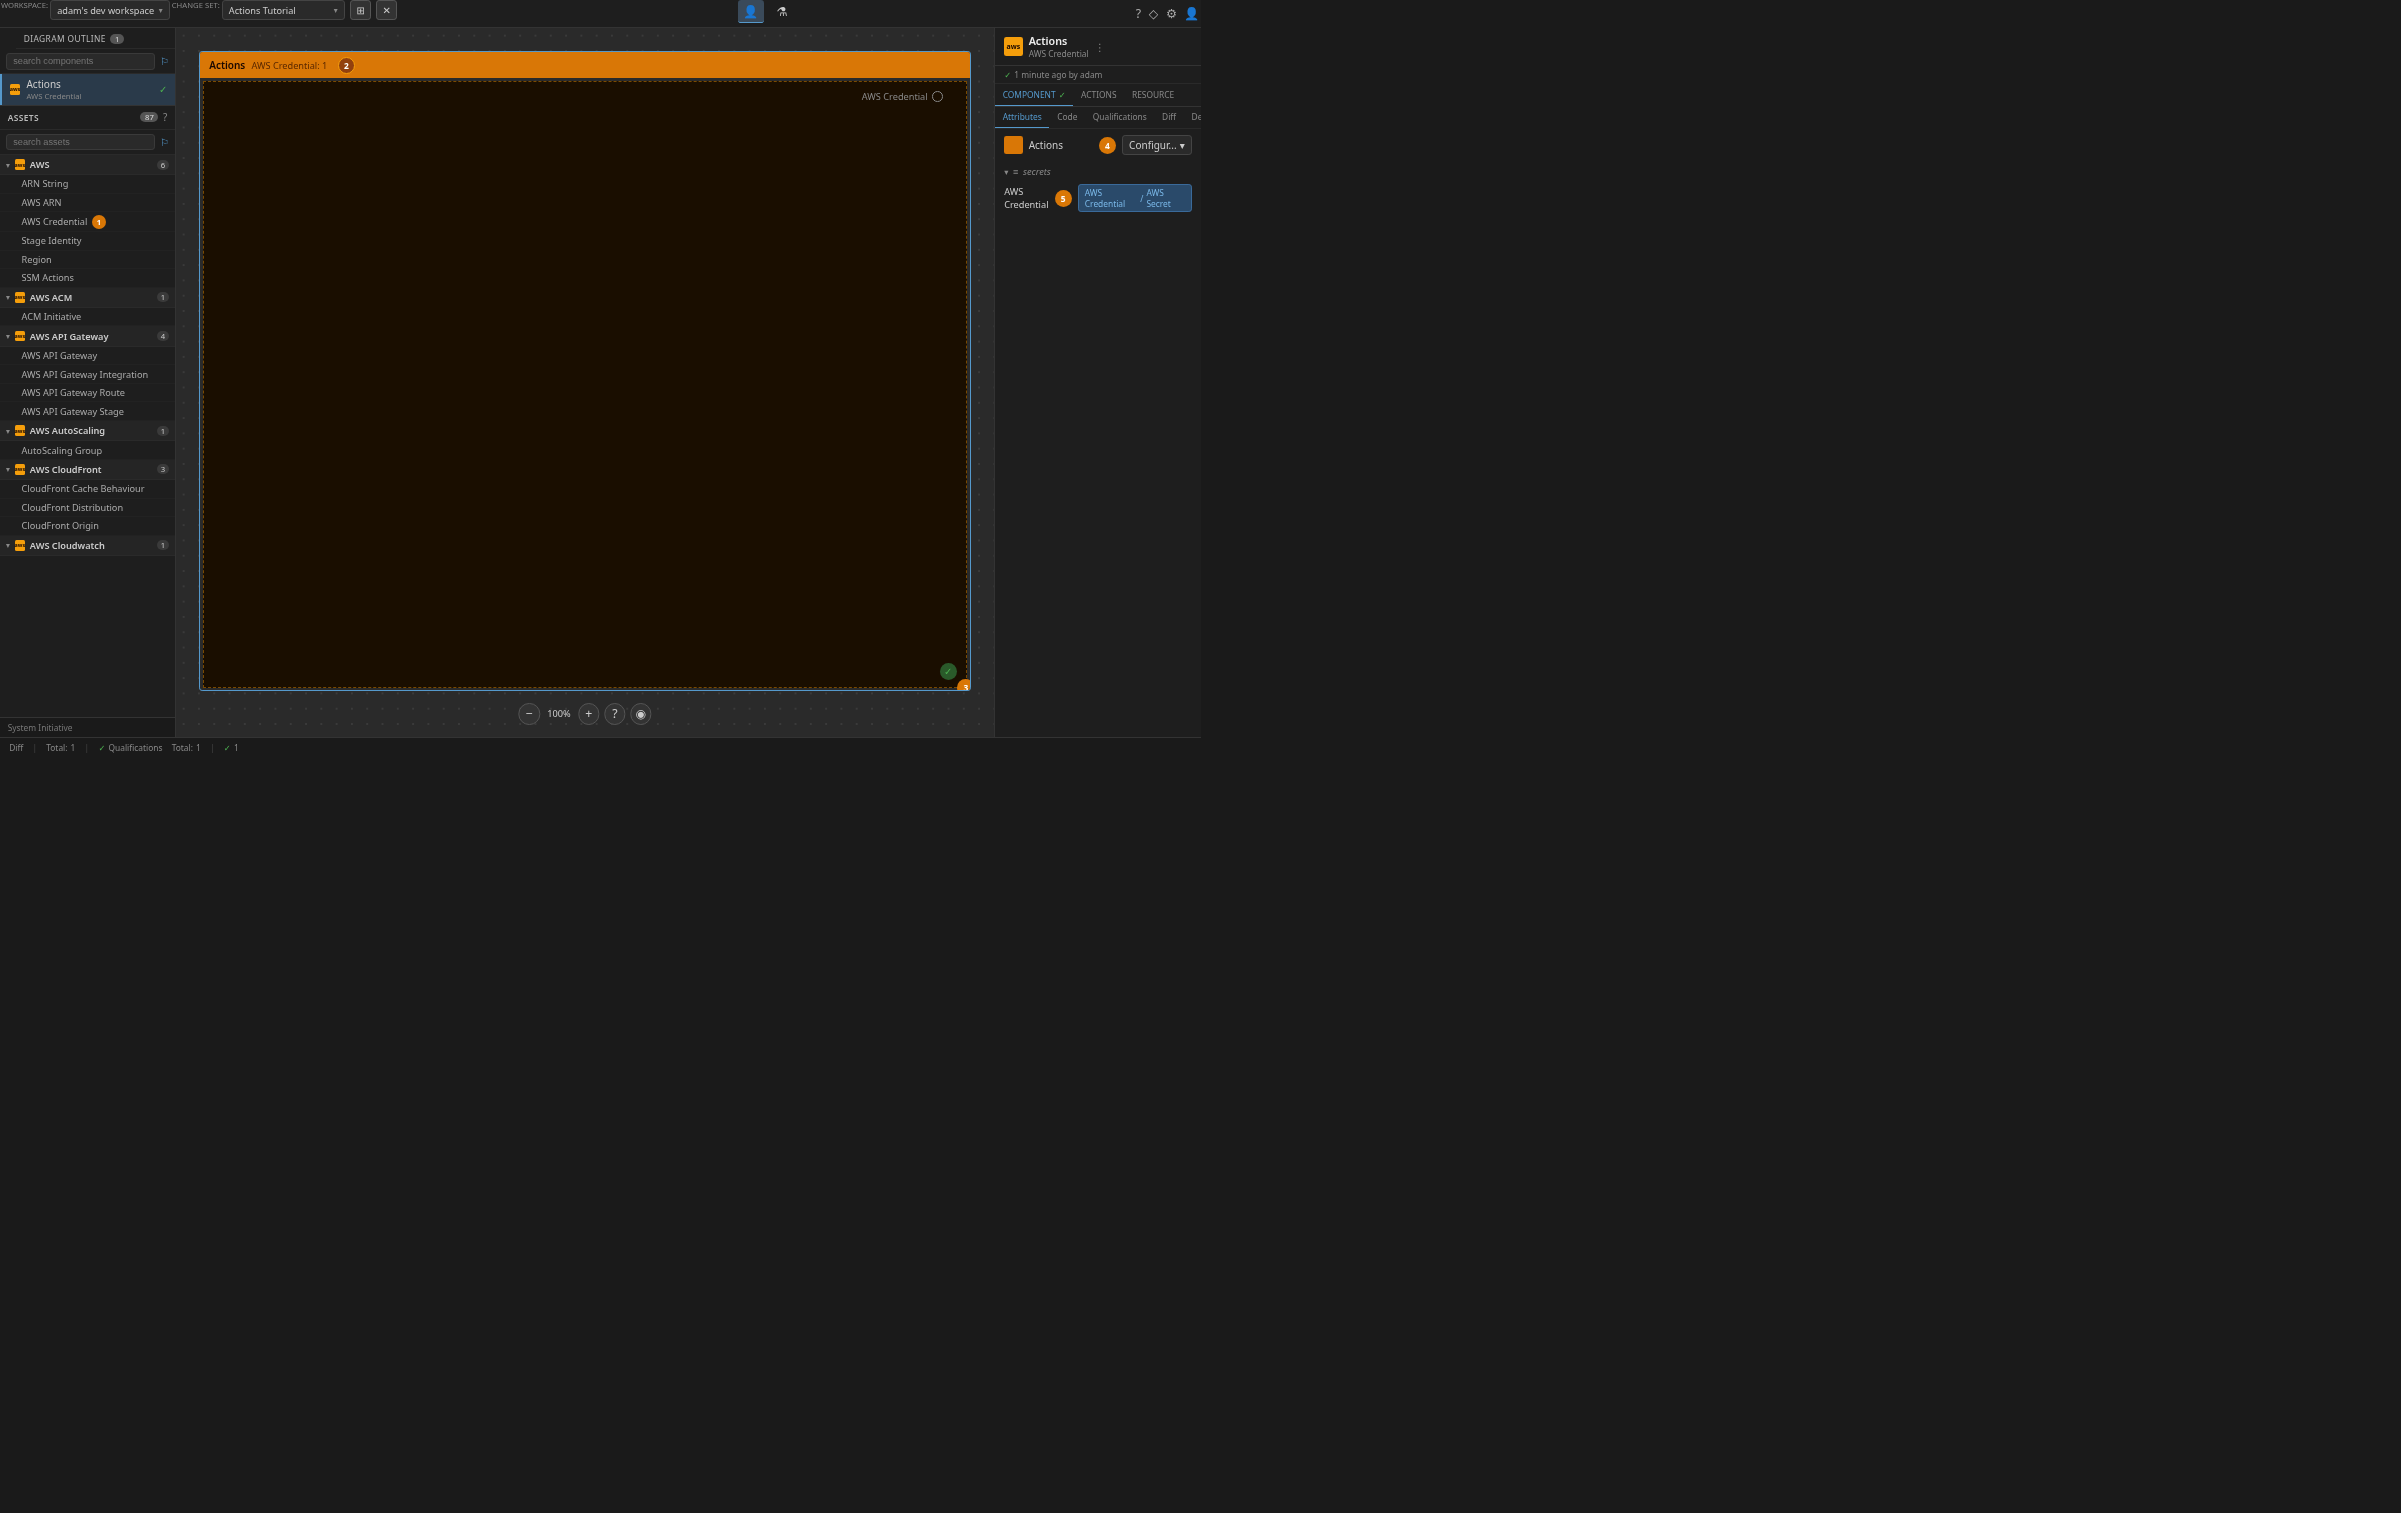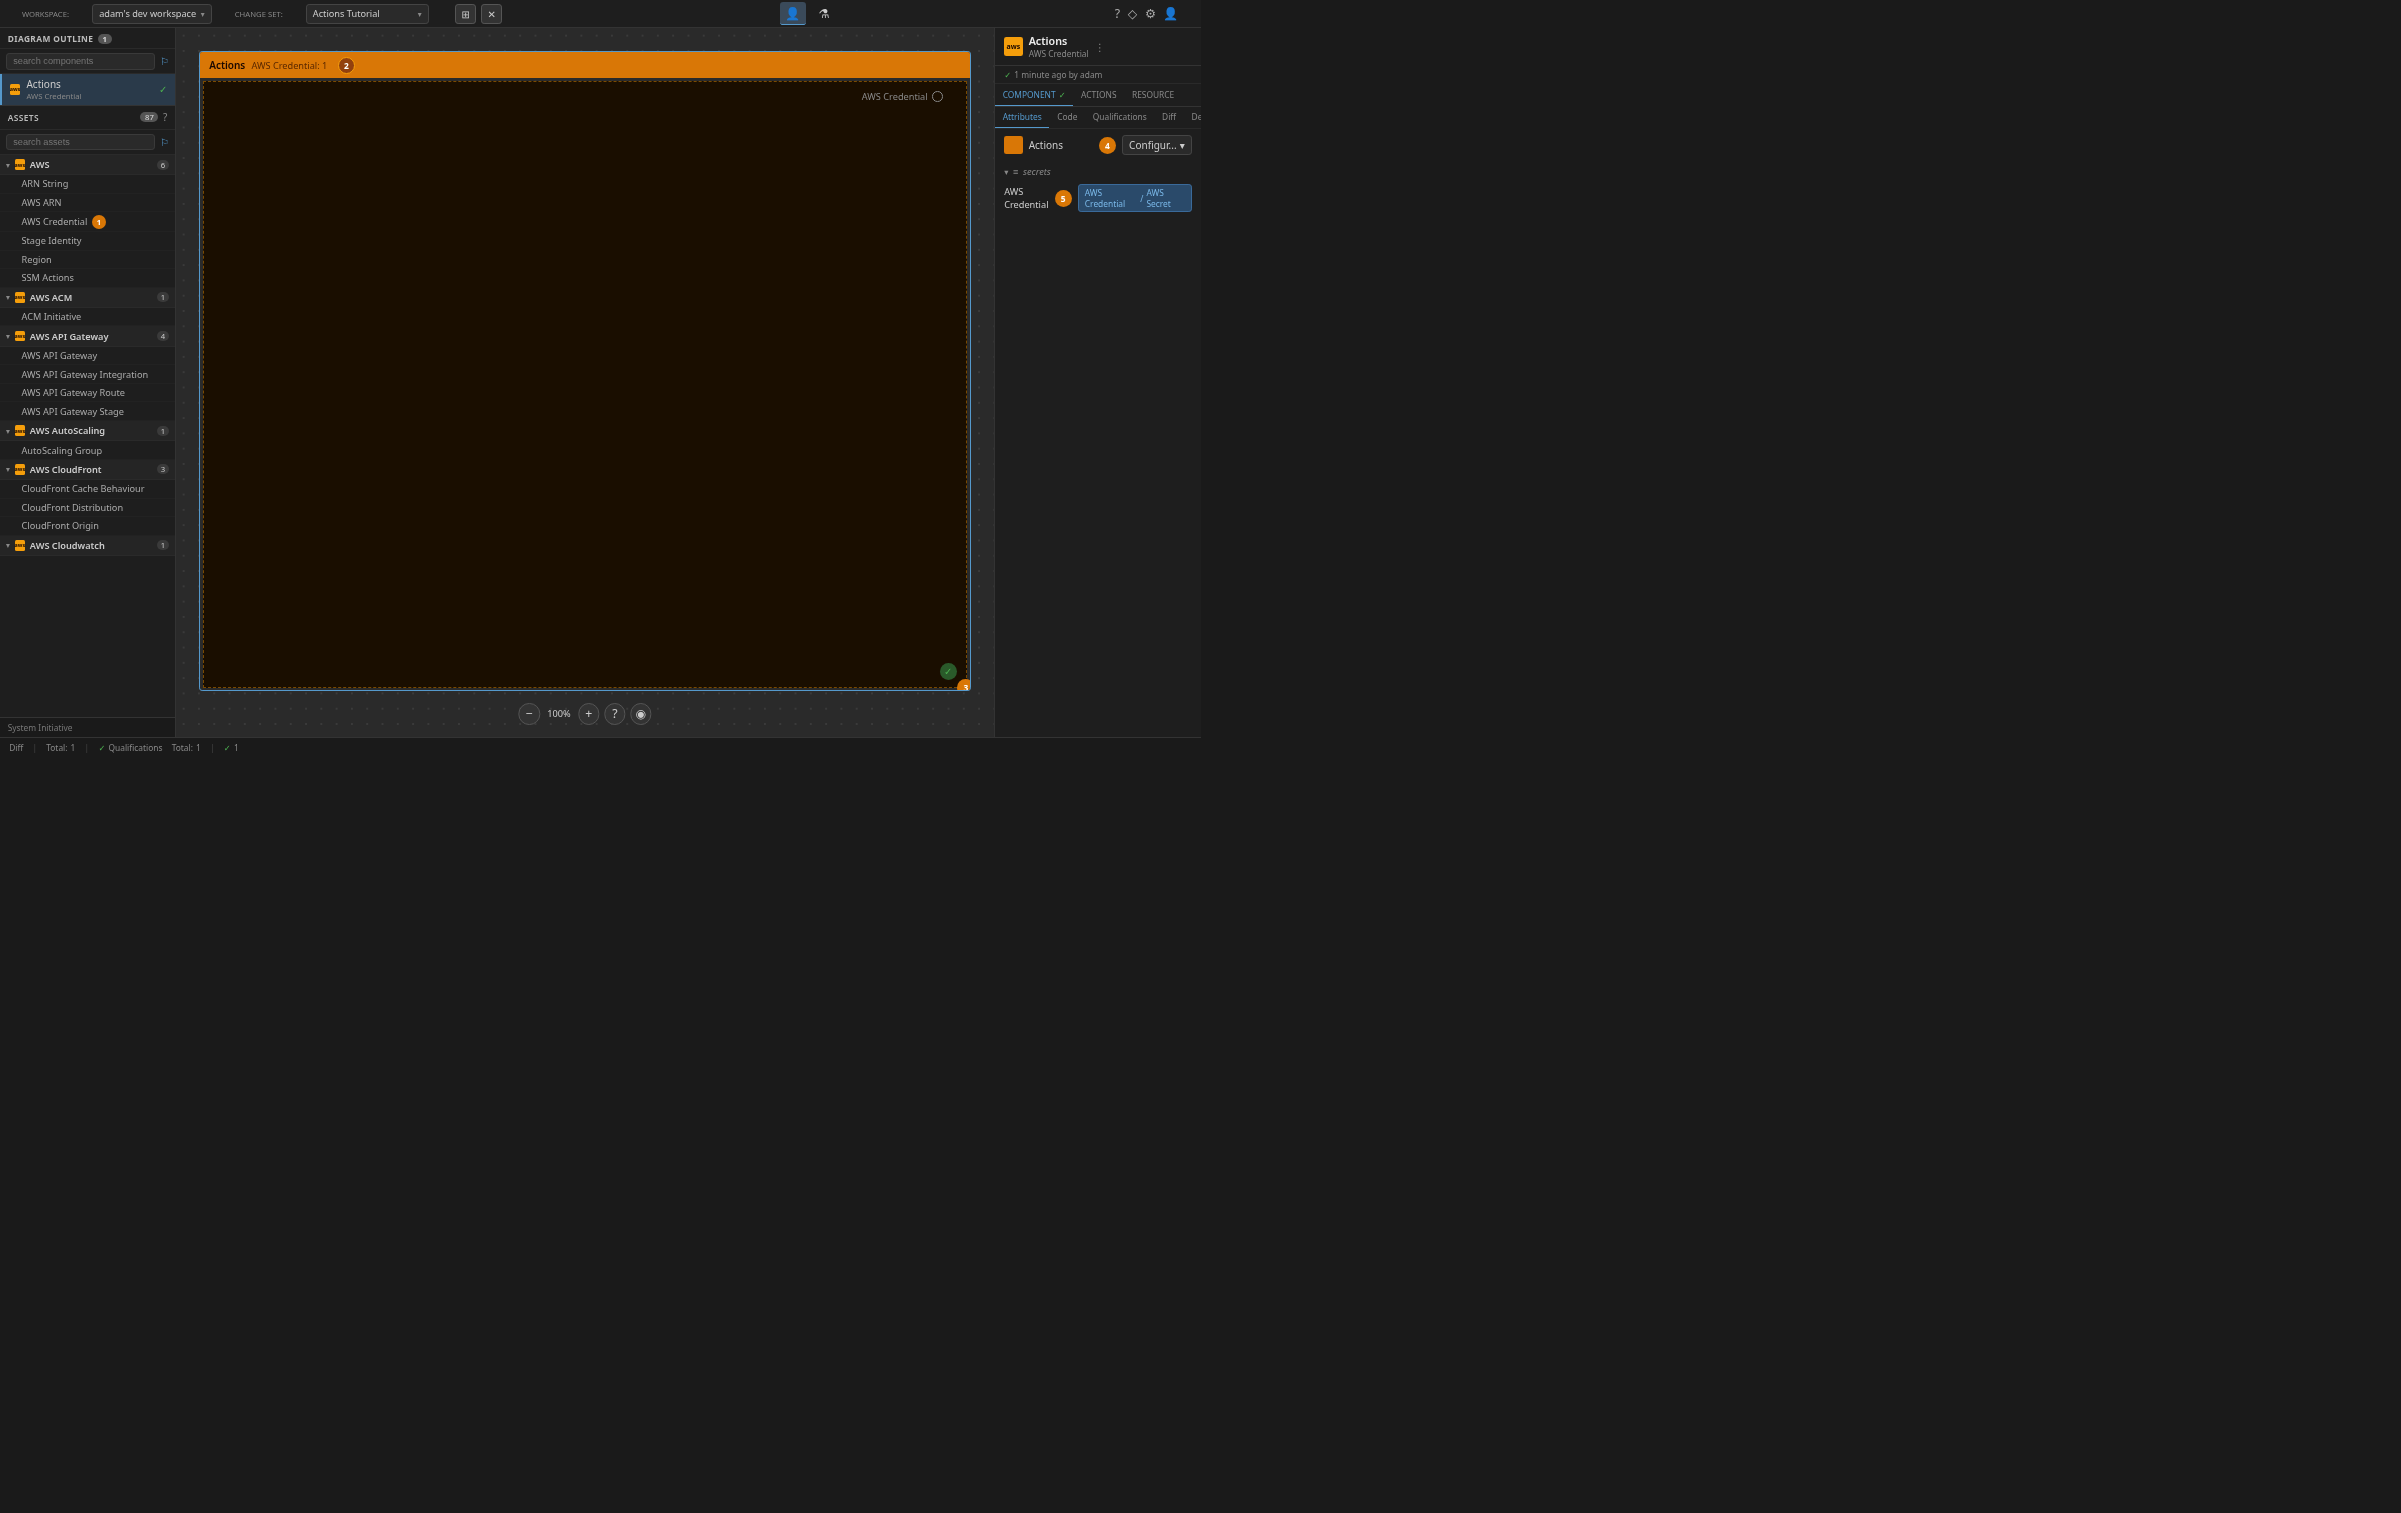--- a/index.html
+++ b/index.html
@@ -1,37 +1,37 @@
 <!DOCTYPE html>
 <html style="font-size:12.3px"><head>
   <meta charset="utf-8">
   <style>
     * { box-sizing: border-box; margin: 0; padding: 0; }
     body { background: #1a1a1a; color: #ccc; font-family: 'Segoe UI', system-ui, sans-serif; font-size: 10px; width: 1201px; height: 757px; overflow: hidden; display: flex; flex-direction: column; }
 
     
-    .topbar { height: 28px; background: #1e1e1e; border-bottom: 0.8px solid #333; display: flex; align-items: center; padding: 0 22px; gap: 23px; flex-shrink: 0; }
+    .topbar { height: 28px; background: #1e1e1e; border-bottom: 0.8px solid #333; display: flex; padding: 0 1px; gap: 2px; flex-shrink: 0; }
     .workspace-name { background: #2a2a2a; border: 0.8px solid #444; border-radius: 3.1px; padding: 1.5px 6.1px; color: #ccc; font-size: 9.2px; display: flex; align-items: center; gap: 4.6px; height: 20px; }
     .changeset-selector { background: #2a2a2a; border: 0.8px solid #444; border-radius: 3.1px; padding: 1.5px 6.1px; color: #ccc; font-size: 9.2px; display: flex; align-items: center; gap: 4.6px; height: 20px; min-width: 123px; }
     .nav-icons { display: flex; gap: 4.6px; margin-left: 3.1px; }
     .nav-icon-btn { width: 21.5px; height: 20px; border-radius: 3.1px; display: flex; align-items: center; justify-content: center; background: #333; border: 0.8px solid #555; cursor: pointer; color: #ccc; font-size: 10px; }
     .center-icons { display: flex; gap: 4.6px; margin: 0 auto; }
     .center-icon-btn { width: 26px; height: 23px; border-radius: 3.1px; display: flex; align-items: center; justify-content: center; cursor: pointer; color: #ccc; font-size: 12.3px; }
     .center-icon-btn.active { background: #3a4a5a; color: #5599cc; border-bottom: 1.5px solid #5599cc; }
     .right-icons { display: flex; gap: 7.7px; align-items: center; }
     .right-icon { color: #aaa; font-size: 12.3px; cursor: pointer; }
 
     
     .main { display: flex; flex: 1; overflow: hidden; }
 
     
     .left-sidebar { width: 176px; background: #1e1e1e; border-right: 0.8px solid #333; display: flex; flex-direction: column; flex-shrink: 0; }
 
     
-    .section-header { padding: 4.6px 7.7px; display: flex; align-items: flex-end; gap: 4.6px; border-bottom: 0.8px solid #2a2a2a; font-size: 8.4px; font-weight: 700; color: #bbb; text-transform: uppercase; letter-spacing: 0.4px; }
+    .section-header { padding: 4.6px 7.7px; display: flex; align-items: flex-end; gap: 4.6px; border-bottom: 0.8px solid #2a2a2a; font-size: 8.4px; font-weight: 400; color: #bbb; text-transform: uppercase; letter-spacing: 0.4px; margin-left: 16px; }
     .badge { background: #555; border-radius: 6.1px; padding: 0 4.6px; font-size: 7.7px; color: #ddd; }
     .search-row { display: flex; align-items: center; padding: 3.8px 6.1px; background: #1e1e1e; border-bottom: 0.8px solid #2a2a2a; }
     .search-input { flex: 1; background: #2a2a2a; border: 0.8px solid #3a3a3a; border-radius: 3.1px; padding: 2.3px 6.1px; color: #ccc; font-size: 9.2px; outline: none; }
     .filter-icon { margin-left: 4.6px; color: #5599cc; font-size: 10px; cursor: pointer; }
 
     
     .outline-item { display: flex; align-items: center; padding: 3.1px 7.7px; gap: 6.1px; cursor: pointer; background: #2a3a4a; border-left: 2.3px solid #5599cc; }
     .outline-item-check { margin-left: auto; color: #4caf50; }
 
     

